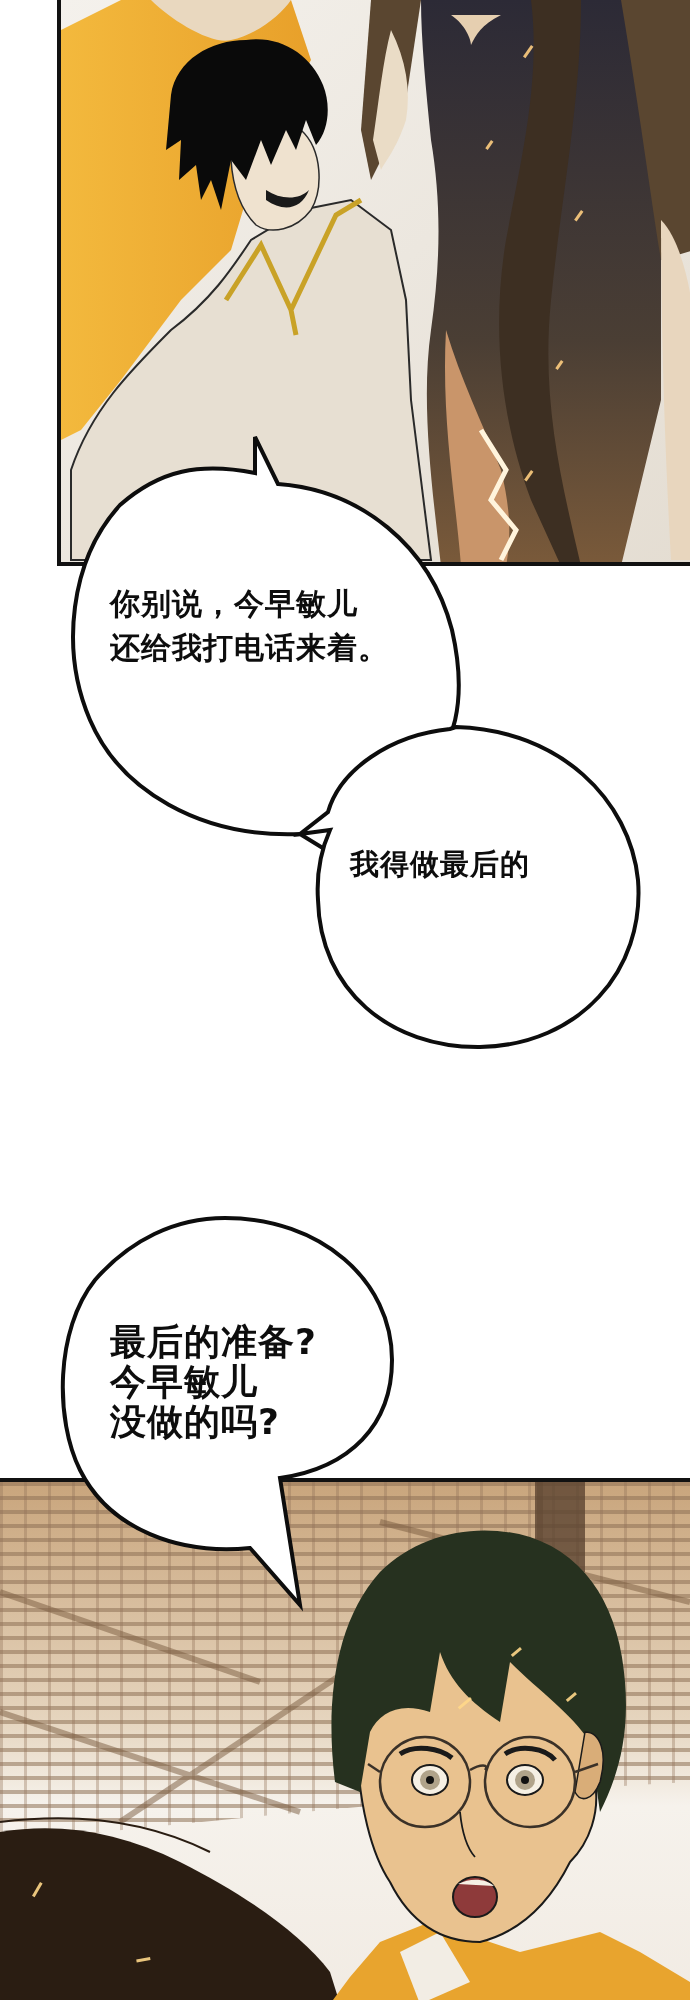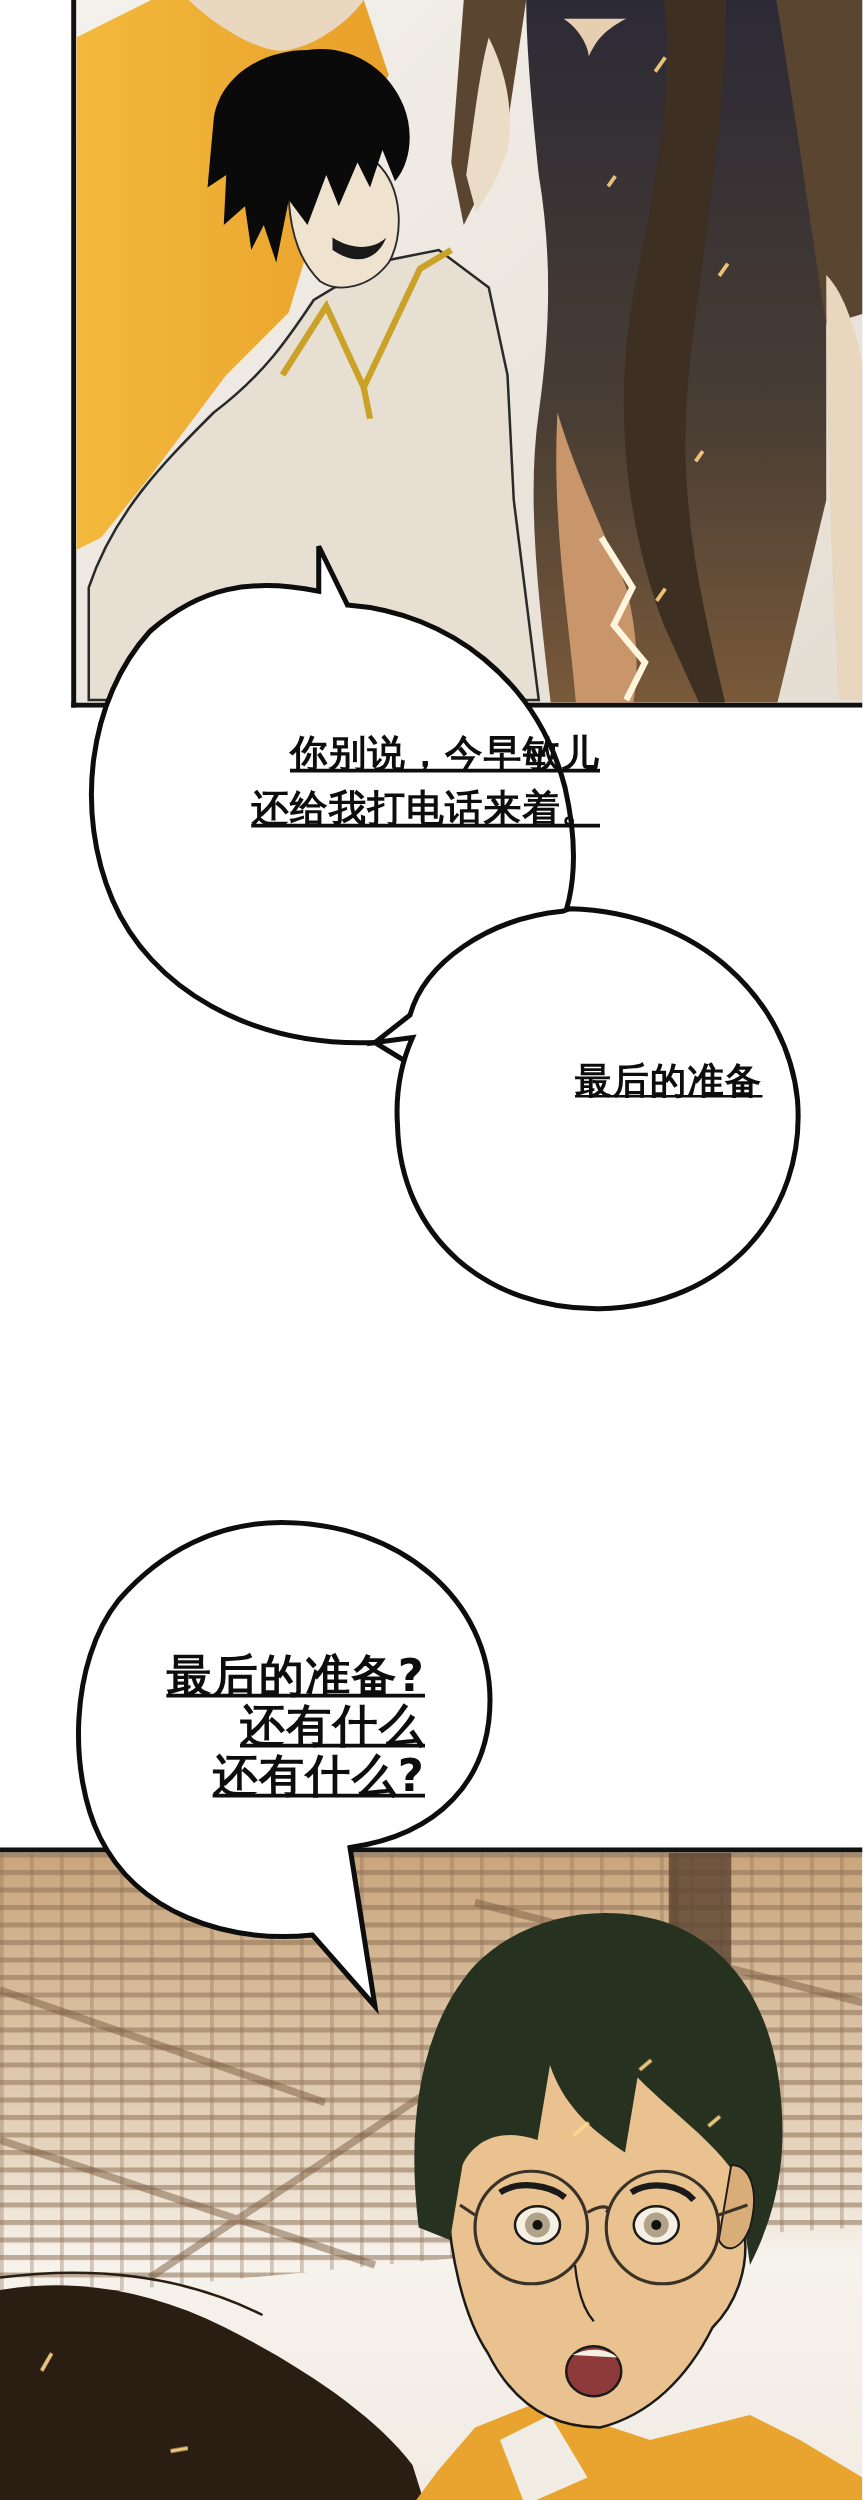--- a/index.html
+++ b/index.html
@@ -3,21 +3,21 @@
   <meta charset="utf-8">
   <style>
     html, body { margin: 0; padding: 0; background: #ffffff; }
     body { width: 690px; height: 2000px; position: relative; overflow: hidden; font-family: "DejaVu Sans", sans-serif; }
     .page { position: absolute; left: 0; top: 0; width: 690px; height: 2000px; background: #ffffff; }
     .panel { position: absolute; overflow: hidden; }
     .panel svg { position: absolute; left: 0; top: 0; }
     .panel-top { left: 57px; top: 0; width: 633px; height: 566px; border-left: 4px solid #111; border-bottom: 4px solid #111; box-sizing: border-box; background: #ece7df; }
     .panel-bottom { left: 0; top: 1478px; width: 690px; height: 522px; border-top: 4px solid #111; box-sizing: border-box; background: #efe9e1; }
     .bubbles { position: absolute; left: 0; top: 0; width: 690px; height: 2000px; pointer-events: none; }
-    .bubble-text { position: absolute; text-align: right; color: #0d0d0d; font-weight: bold; font-family: "DejaVu Sans", sans-serif; pointer-events: auto; text-decoration: underline; }
+    .bubble-text { position: absolute; text-align: left; color: #0d0d0d; font-weight: bold; font-family: "DejaVu Sans", sans-serif; pointer-events: auto; }
     .bubble-text .line { display: block; white-space: nowrap; }
     .t1 { left: 110px; top: 582px; width: 370px; font-size: 30px; line-height: 44px; letter-spacing: 1px; }
     .t2 { left: 350px; top: 842px; width: 260px; font-size: 29px; line-height: 44px; letter-spacing: 1px; }
     .t3 { left: 110px; top: 1322px; width: 230px; font-size: 36px; line-height: 40px; letter-spacing: 1px; }
   </style>
 </head>
 <body>
 
 <div class="page">
 
@@ -177,21 +177,21 @@
          C180 1555 110 1530 80 1470
          C55 1420 55 1330 95 1280
          C130 1240 175 1218 225 1218 Z" fill="#ffffff" stroke="#0d0d0d" stroke-width="4"></path>
   </svg>
 
   <div class="bubble-text t1">
     <span class="line">你别说，今早敏儿</span>
     <span class="line">还给我打电话来着。</span>
   </div>
   <div class="bubble-text t2">
-    <span class="line">最后的准备</span>
+    <span class="line">我得做最后的</span>
   </div>
   <div class="bubble-text t3">
     <span class="line">最后的准备?</span>
-    <span class="line">还有什么</span>
-    <span class="line">还有什么?</span>
+    <span class="line">今早敏儿</span>
+    <span class="line">没做的吗?</span>
   </div>
 
 </div>
 
 </body></html>

